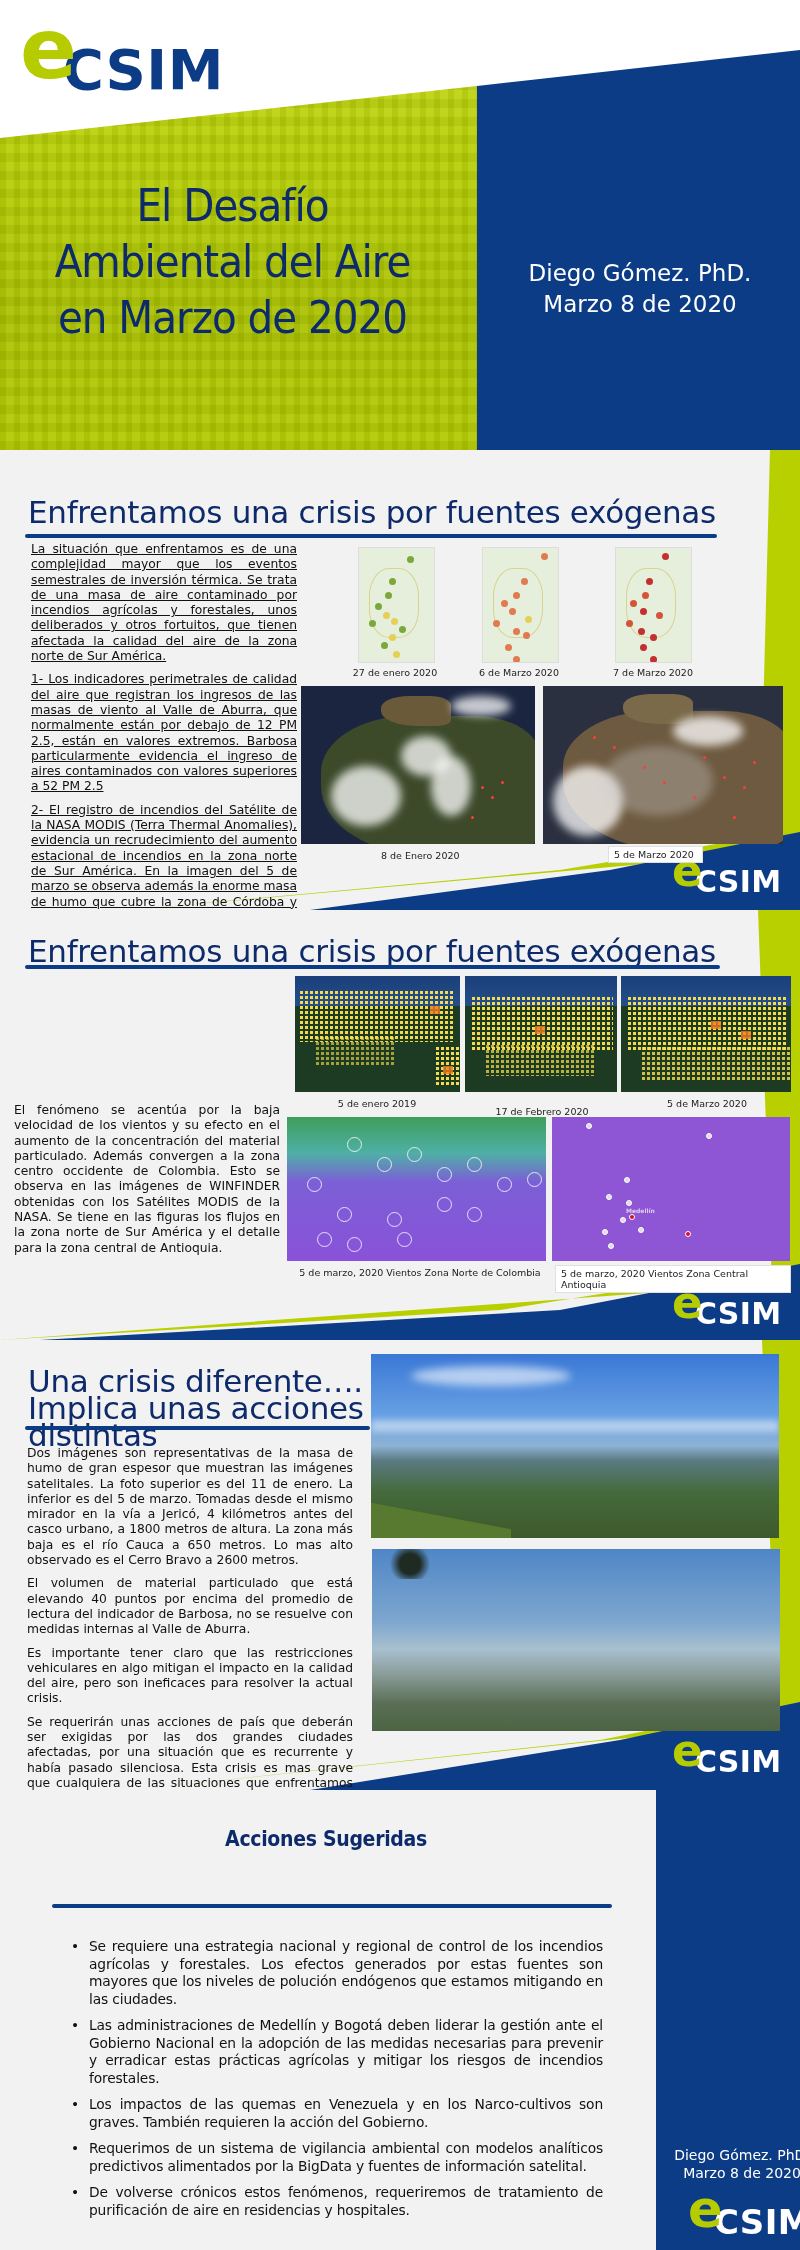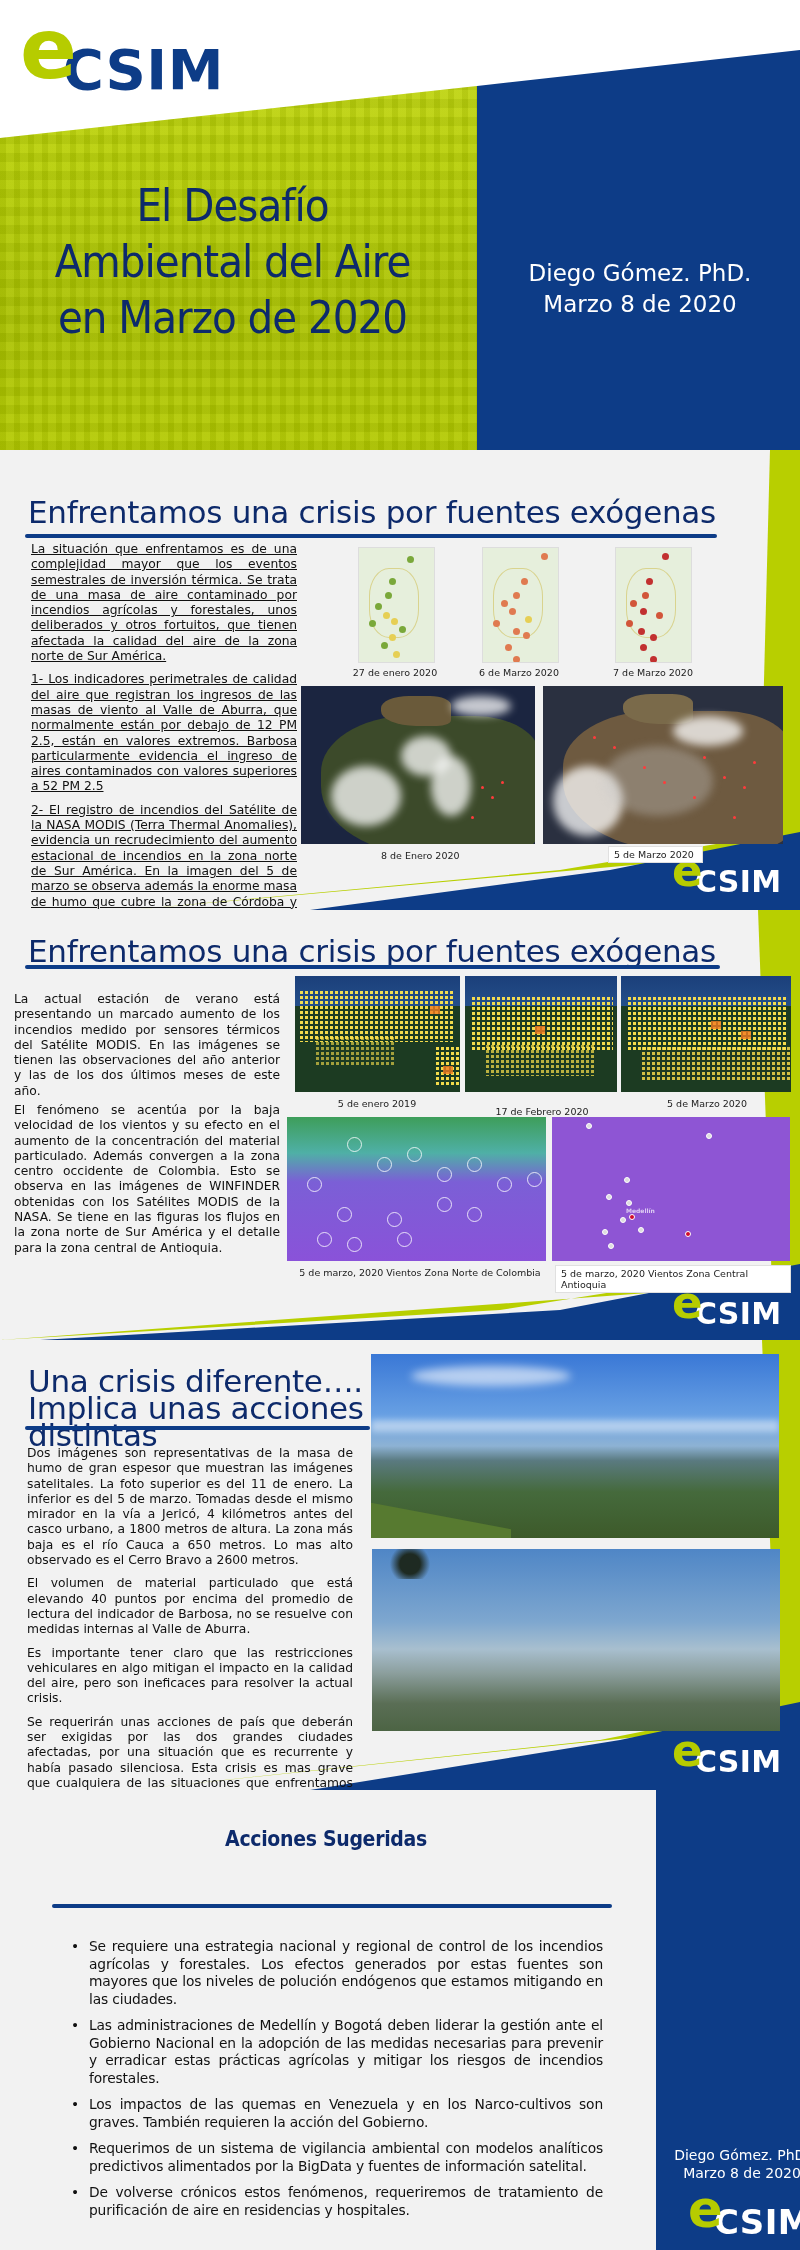--- a/index.html
+++ b/index.html
@@ -216,21 +216,20 @@
     <polygon points="40,80 800,80 800,4 560,50" fill="#0d3c87"></polygon>
   </svg>
   <div class="logo white" style="left:672px;top:374px;font-size:30px">
     <span class="e">e</span>
       <span class="csim">CSIM</span>
   </div>
 
   <div class="slide-title">Enfrentamos una crisis por fuentes exógenas</div>
   <div class="title-rule"></div>
 
-  <p class="para text-col1">La actual estación de verano está presentando un marcado aumento de los incendios medido por sensores térmicos del Satélite MODIS. En las imágenes se tienen las observaciones del año anterior y las de los dos últimos meses de este año.</p>
   <p class="para text-col2">El fenómeno se acentúa por la baja velocidad de los vientos y su efecto en el aumento de la concentración del material particulado. Además convergen a la zona centro occidente de Colombia.  Esto se observa en las imágenes de WINFINDER obtenidas con los Satélites MODIS de la NASA.  Se tiene en las figuras los flujos en la zona norte de Sur América y el detalle para la zona central de Antioquia.</p>
 
   <div class="fire-map" style="left:295px;top:66px;width:165px">
     <div class="sea"></div>
     <div class="heat" style="left:4px;top:14px;width:155px;height:52px"></div>
     <div class="heat" style="left:20px;top:60px;width:80px;height:30px;opacity:.6"></div>
     <div class="heat" style="left:140px;top:70px;width:25px;height:40px"></div>
     <div class="hot" style="left:135px;top:30px"></div>
       <div class="hot" style="left:148px;top:90px"></div>
   </div>

